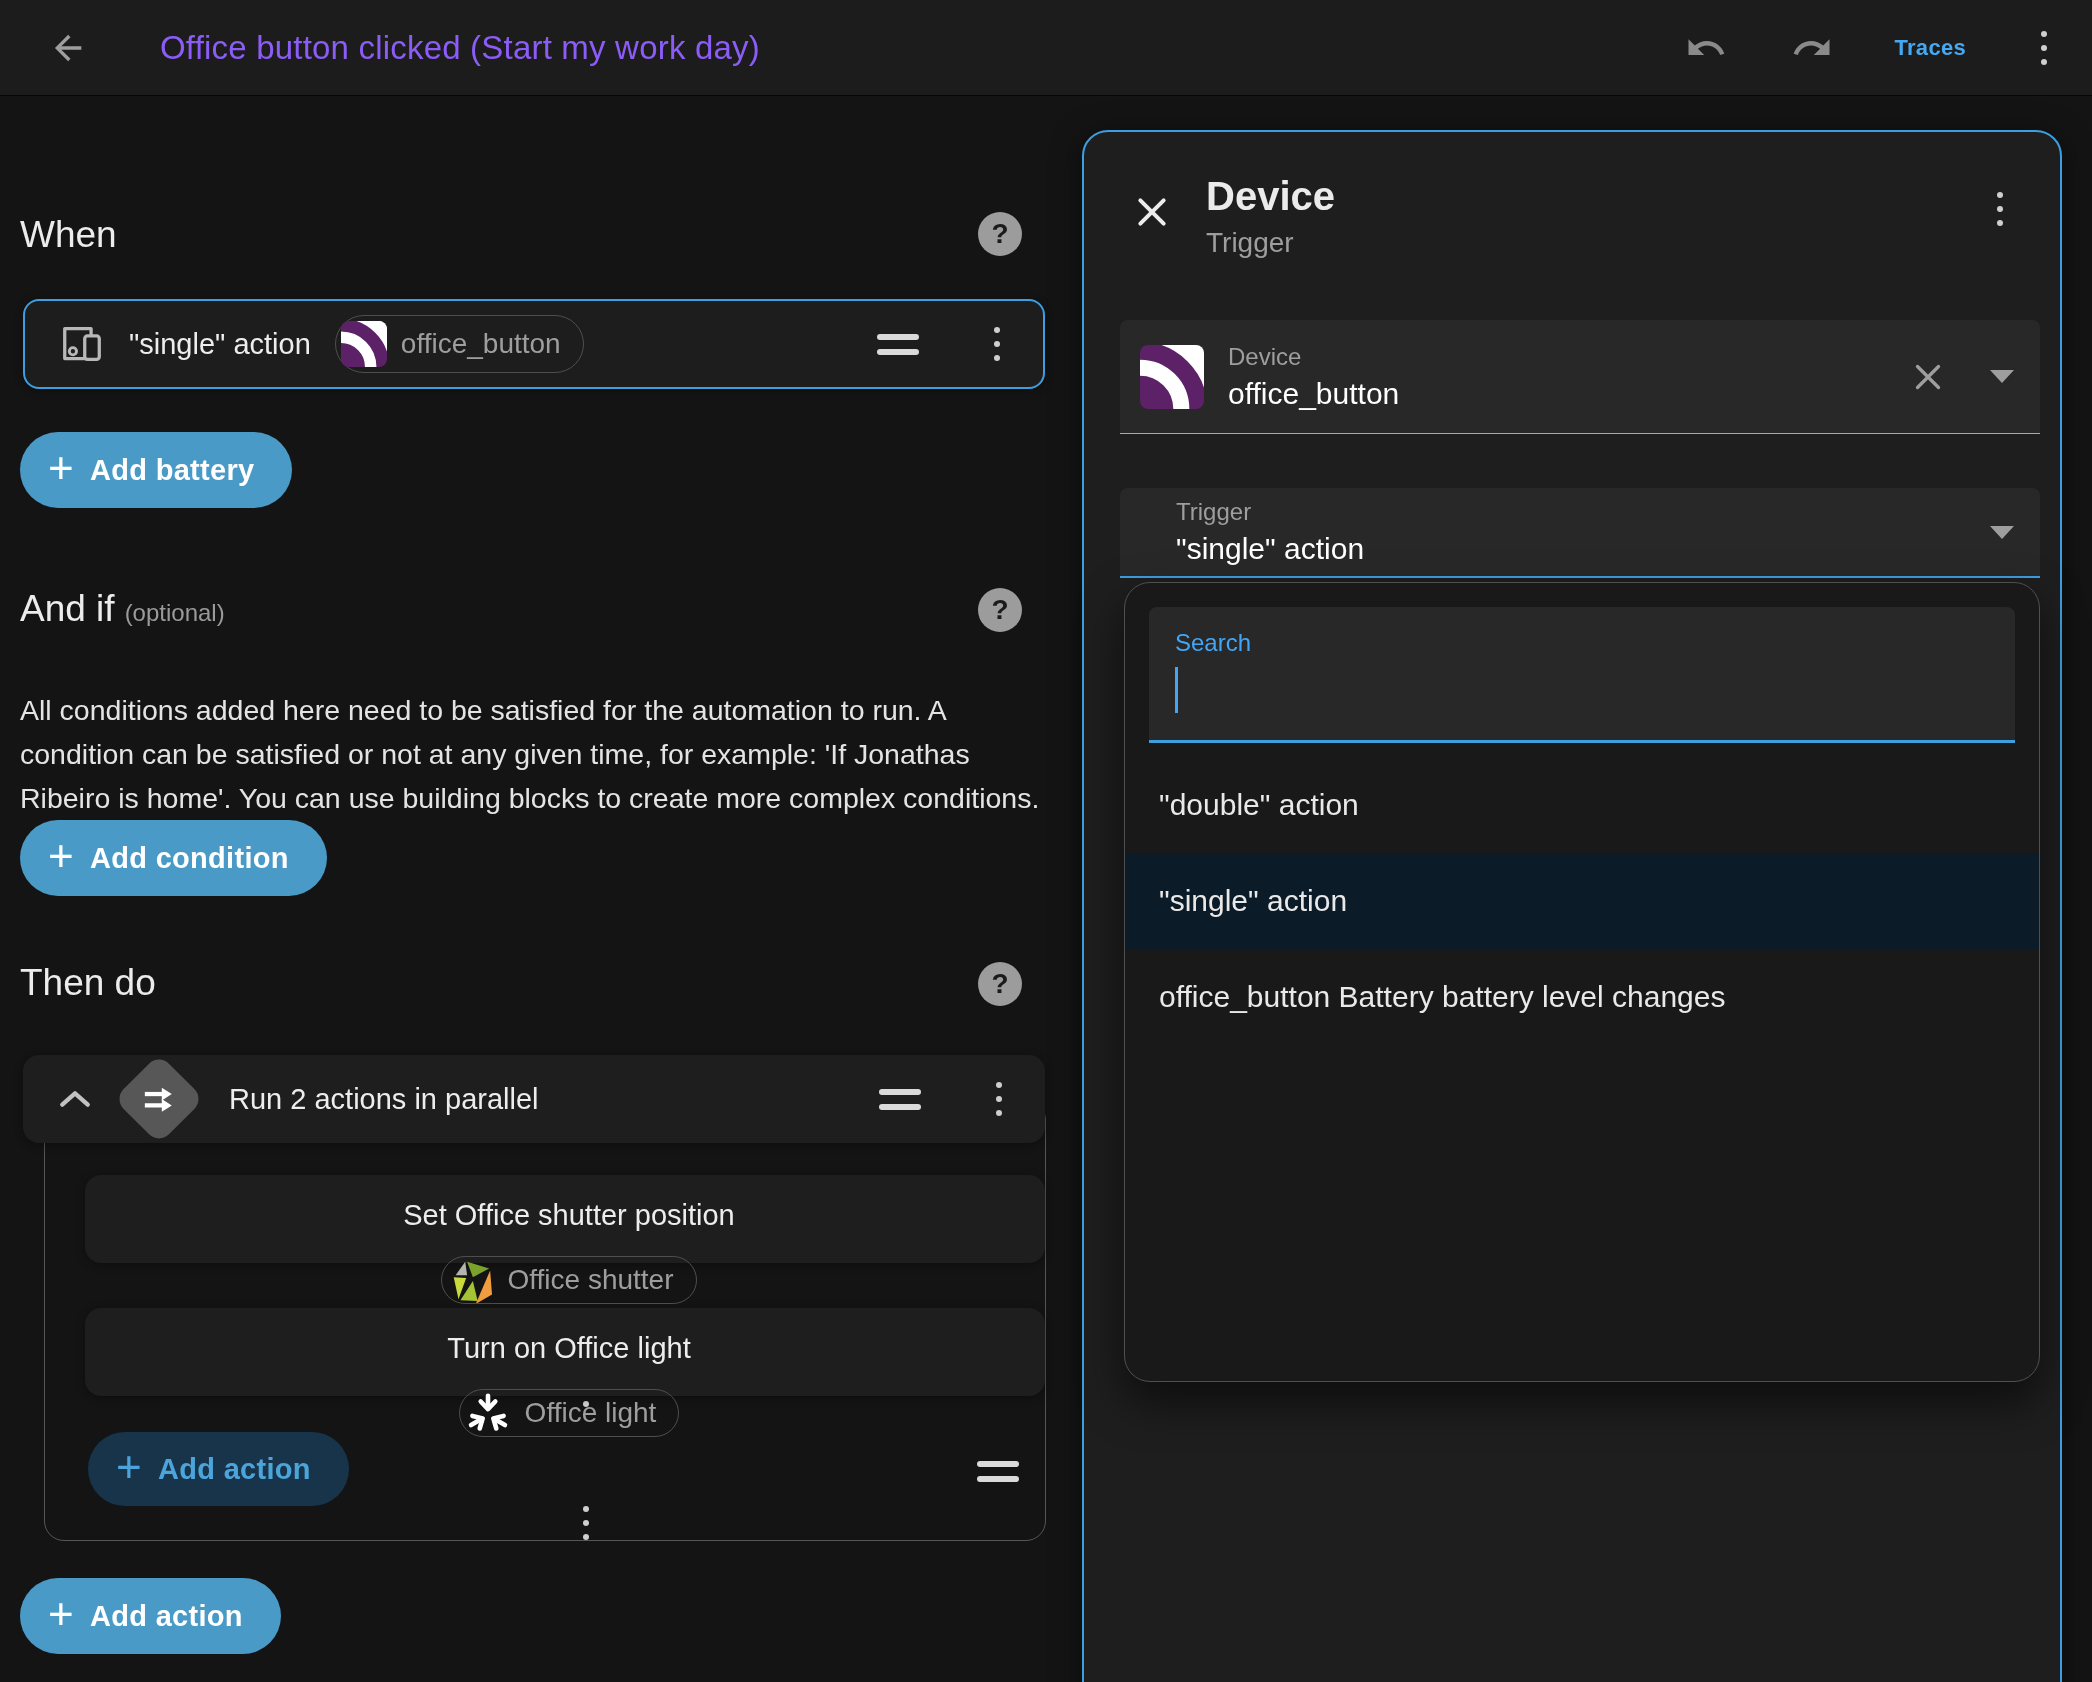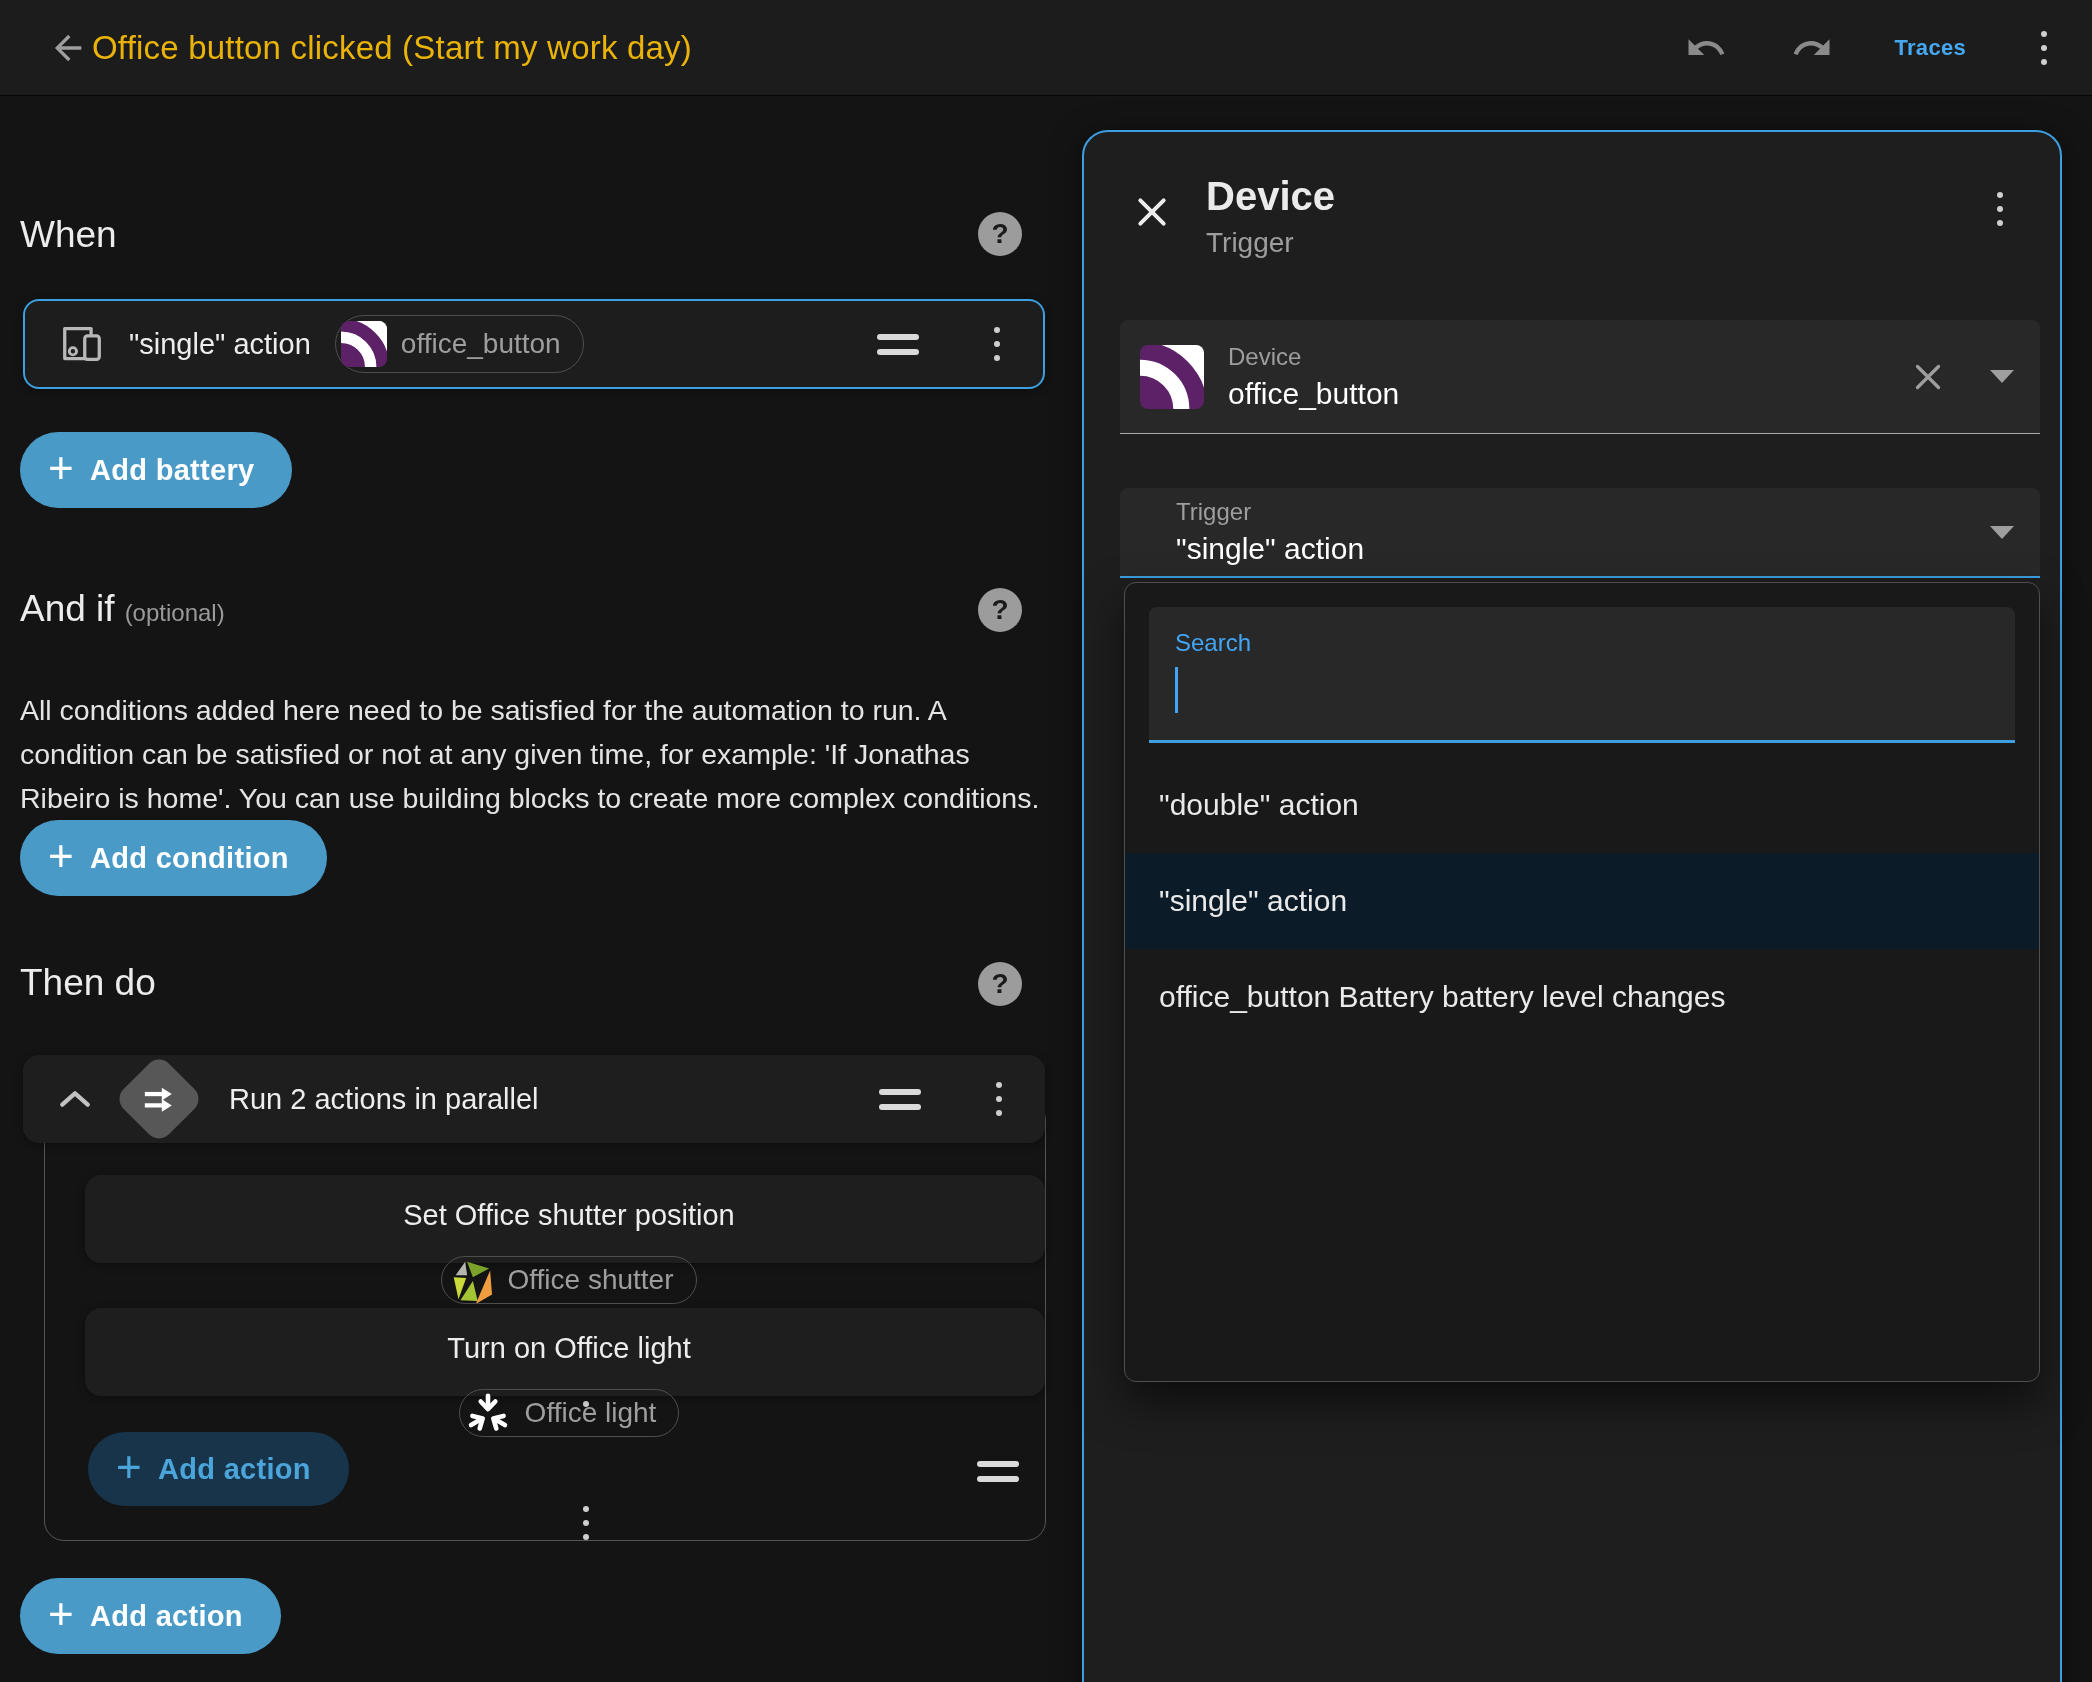--- a/index.html
+++ b/index.html
@@ -11,21 +11,21 @@
     color: #e8e8e8;
     overflow: hidden;
   }
   
   .topbar {
     position: absolute; left:0; top:0; width:2092px; height:96px;
     background:#1c1c1c; border-bottom:1px solid #060606;
     display:flex; align-items:center; padding:0 28px 0 44px;
   }
   .back-btn { width:48px; height:48px; display:flex; align-items:center; justify-content:center; cursor:pointer; }
-  .topbar-title { font-size:33px; color:#eab308; letter-spacing:.2px; }
+  .topbar-title { margin-left:68px; font-size:33px; color:#8b5cf6; letter-spacing:.2px; }
   .topbar-right { margin-left:auto; display:flex; align-items:center; gap:58px; }
   .icon-btn { width:48px; height:48px; display:flex; align-items:center; justify-content:center; cursor:pointer; }
   .traces-link { color:#45a8f1; font-weight:bold; font-size:22px; letter-spacing:.3px; cursor:pointer; }
   .kebab { display:flex; flex-direction:column; gap:8px; align-items:center; width:40px; cursor:pointer; }
   .kebab i { width:6px; height:6px; border-radius:50%; background:#cfcfcf; }
   
   .section-heading { position:absolute; left:20px; font-size:37px; color:#ececec;text-align:center; }
   .optional { font-size:24px; color:#9a9a9a; margin-left:10px; }
   .help-badge {
     position:absolute; left:978px; width:44px; height:44px; border-radius:50%;
@@ -97,21 +97,21 @@
   .field-texts { margin-left:24px; display:flex; flex-direction:column; gap:6px; }
   .field-label { font-size:24px; color:#9e9e9e; }
   .field-value { font-size:30px; color:#ffffff; }
   .field-right { margin-left:auto; display:flex; align-items:center; gap:40px; }
   .clear-btn { width:44px; height:44px; display:flex; align-items:center; justify-content:center; cursor:pointer; }
   .caret { width:0; height:0; border-left:12px solid transparent; border-right:12px solid transparent; border-top:13px solid #9e9e9e; cursor:pointer; }
   .field-trigger { top:356px; height:90px; border-bottom:2px solid #3d9ee0; padding:0 26px 0 32px; }
   
   .dropdown {
     position:absolute; left:40px; top:450px; width:916px; height:800px;
-    background:#191919; border:1px solid #4f4f4f; border-radius:12px;
+    background:#191919; border:1px solid #4f4f4f; border-radius:26px;
     box-shadow:0 20px 44px rgba(0,0,0,.55); overflow:hidden;
   }
   .search-box {
     margin:24px 24px 0; height:136px; background:#282828;
     border-radius:8px 8px 0 0; border-bottom:3px solid #3d9ee0;
     padding:22px 0 0 26px; cursor:text;
   }
   .search-label { font-size:24px; color:#42a5f5; }
   .search-cursor { display:block; width:3px; height:46px; margin-top:10px; background:#42a5f5; }
   .options { margin-top:14px; }

